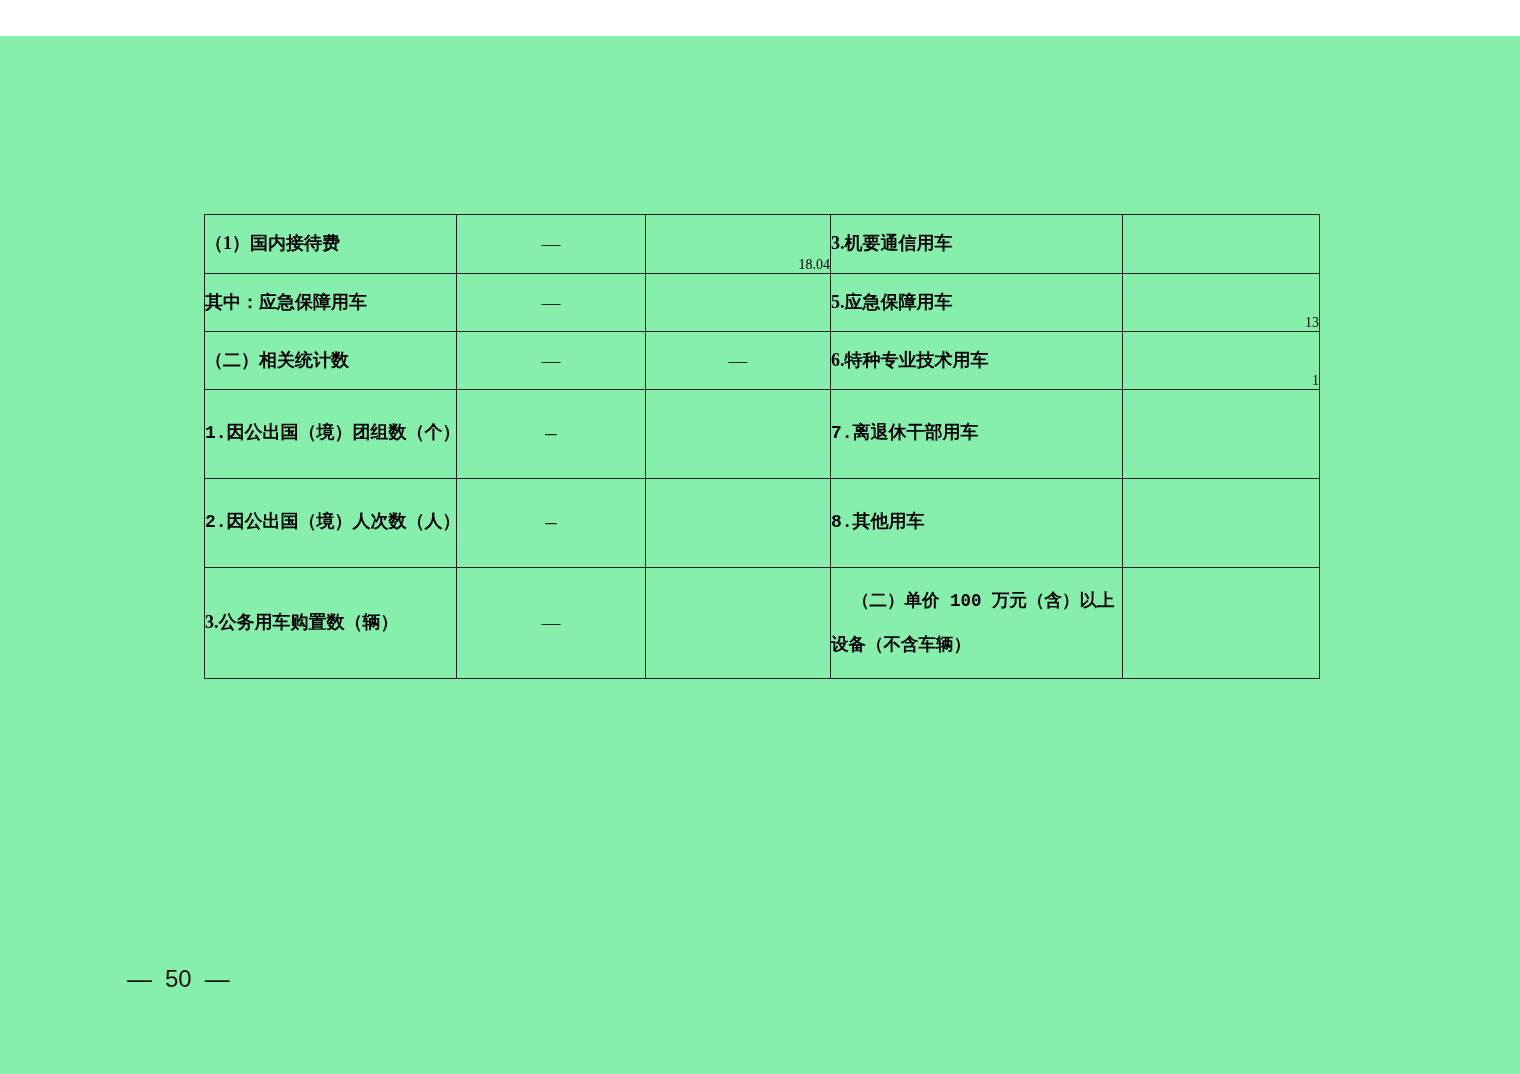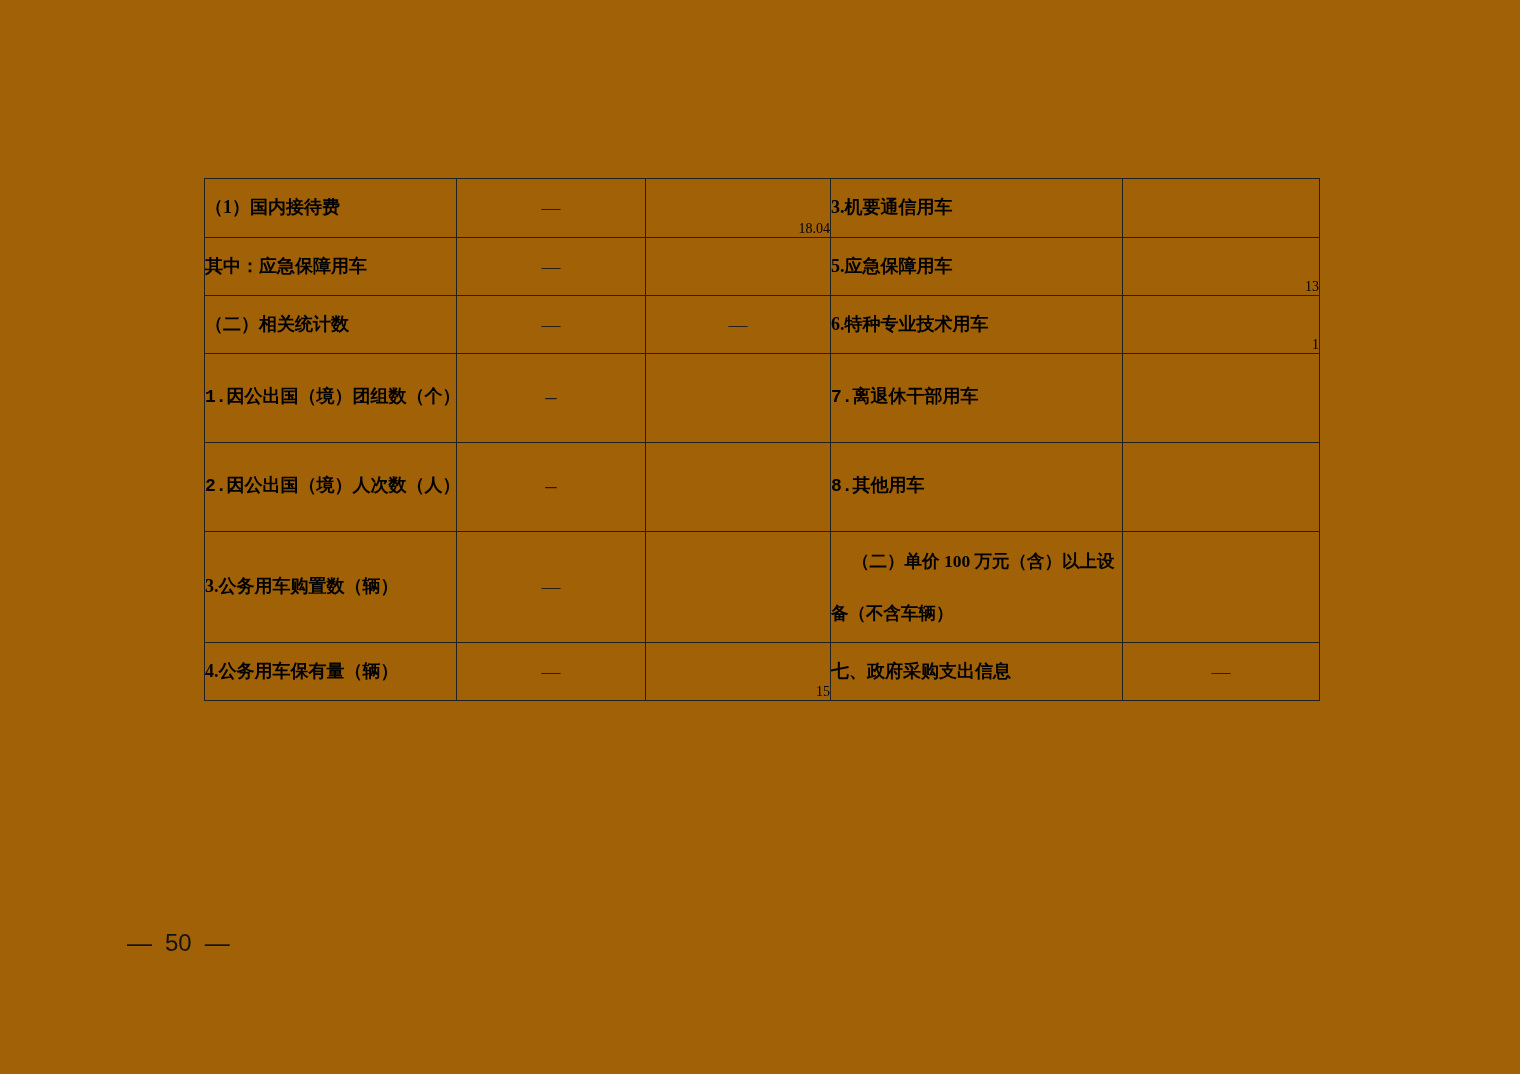--- a/index.html
+++ b/index.html
@@ -10,21 +10,22 @@
   body {
     width: 1520px;
     height: 1074px;
     position: relative;
     font-family: "Liberation Serif", "DejaVu Serif", serif;
     color: #000000;
   }
   .page {
     position: absolute;
     inset: 0;
-    background: #a16207;
+    background: #86efac;
+    margin-top: 36px;
   }
 
   
   table.budget {
     position: absolute;
     left: 204px;
     top: 178px;
     width: 1115px;
     border-collapse: collapse;
     table-layout: fixed;
@@ -52,24 +53,25 @@
   td.in-c { padding-left: 58px; }   
   td.in-d { padding-left: 80px; }   
   td.in-r  { padding-left: 38px; }  
   td.in-r0 { padding-left: 3px; }   
   td.in-r1 { padding-left: 24px; }  
 
   
   td.wrap {
     white-space: normal;
     text-indent: 21px;
-    line-height: 52px;
+    line-height: 44px;
     padding-left: 4px;
     padding-right: 1px;
     font-size: 17.5px;
+    font-family: Liberation Mono, monospace;
   }
 
   
   td.dash {
     text-align: center;
     vertical-align: middle;
     font-weight: normal;
     font-size: 19px;
     color: #1c1c1c;
   }
@@ -146,27 +148,20 @@
         <td class="lbl in-r">8.其他用车</td>
         <td class="num"></td>
       </tr>
       <tr class="h111">
         <td class="lbl in-b">3.公务用车购置数（辆）</td>
         <td class="dash">—</td>
         <td class="num"></td>
         <td class="lbl wrap">（二）单价 100 万元（含）以上设备（不含车辆）</td>
         <td class="num"></td>
       </tr>
-      <tr class="h58">
-        <td class="lbl in-b">4.公务用车保有量（辆）</td>
-        <td class="dash">—</td>
-        <td class="num">15</td>
-        <td class="lbl in-r0">七、政府采购支出信息</td>
-        <td class="dash">—</td>
-      </tr>
     </tbody>
   </table>
 
   <div class="footer">
     <span class="fdash">—</span>
     <span class="fnum">50</span>
     <span class="fdash">—</span>
   </div>
 
 </div>

